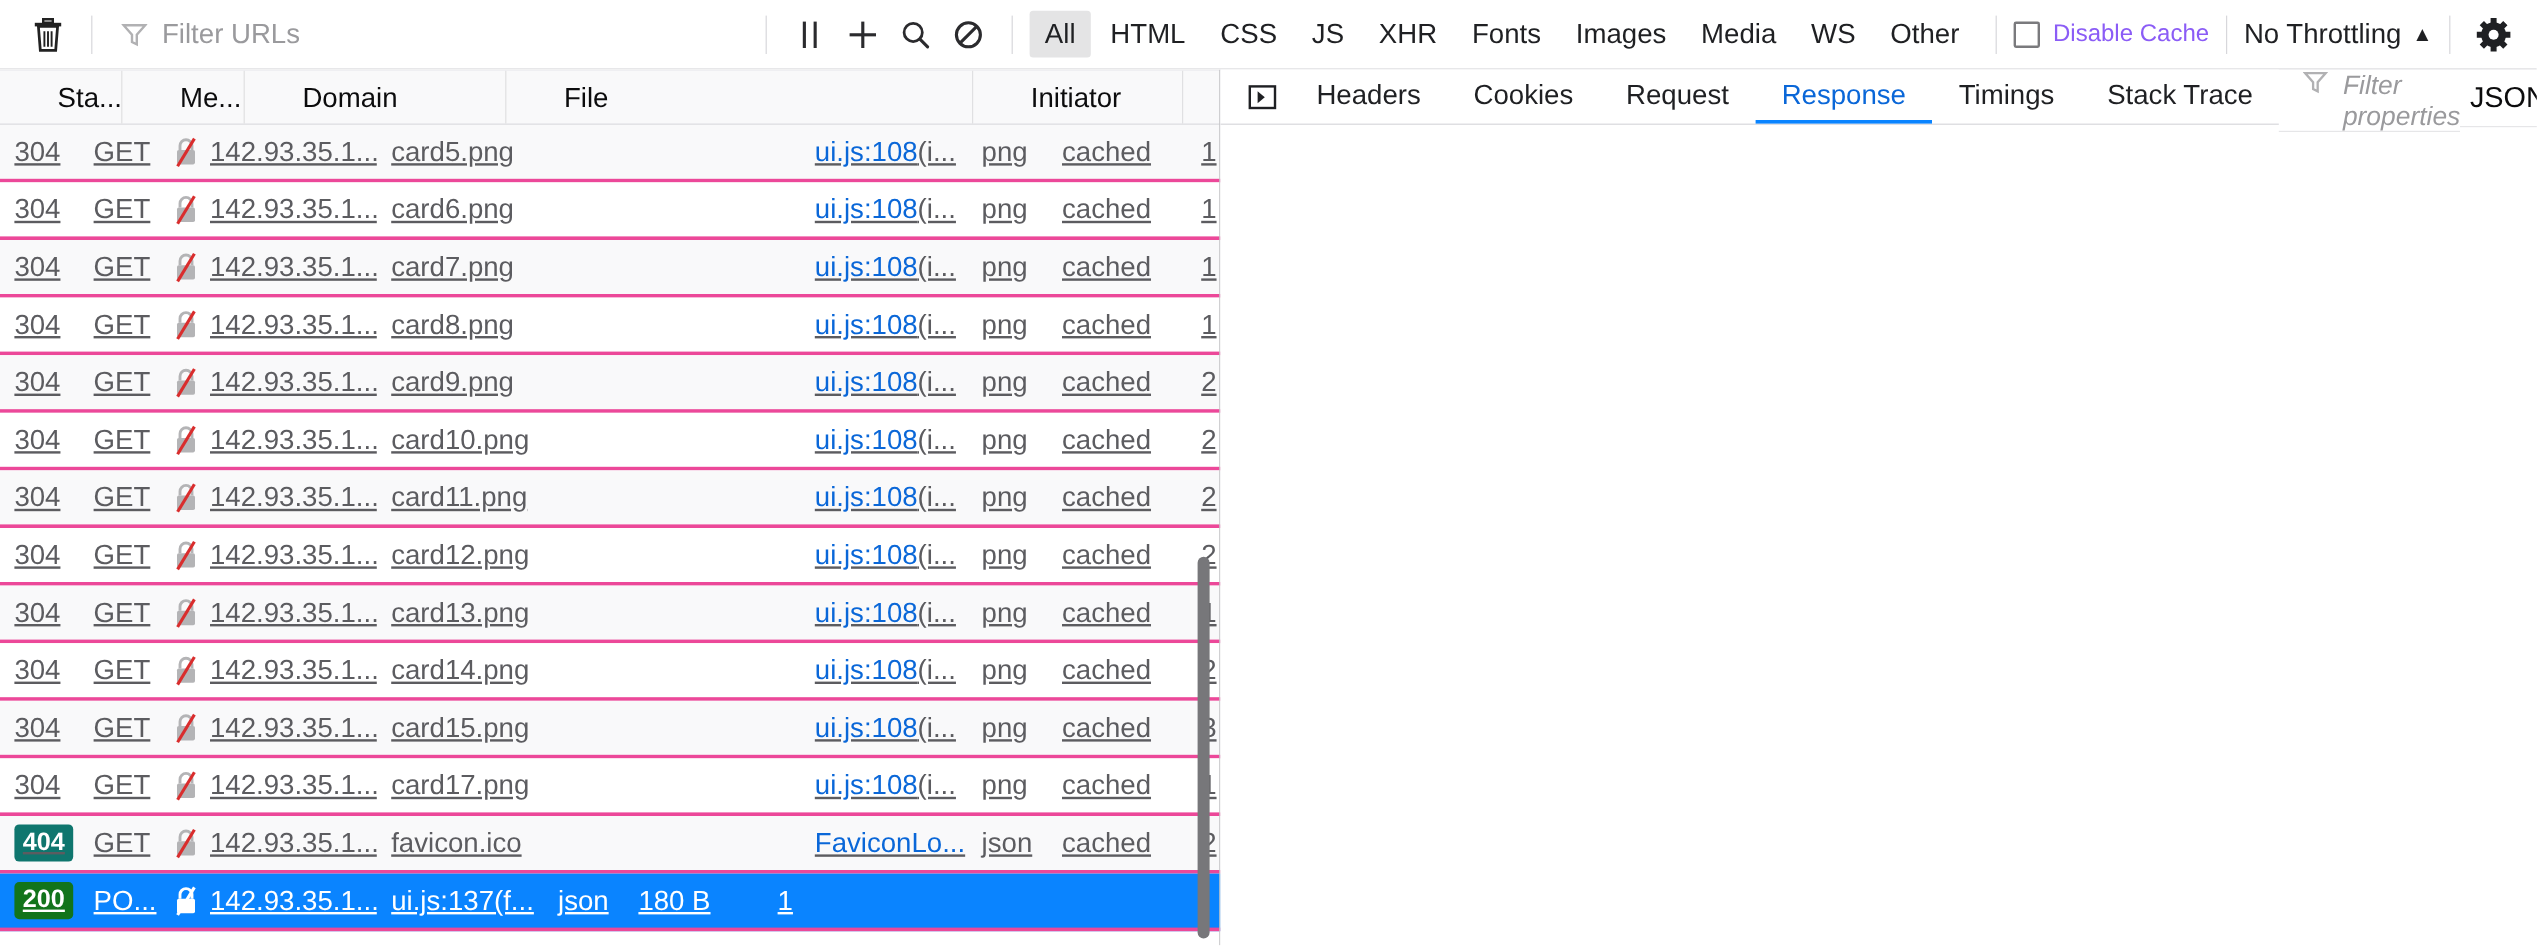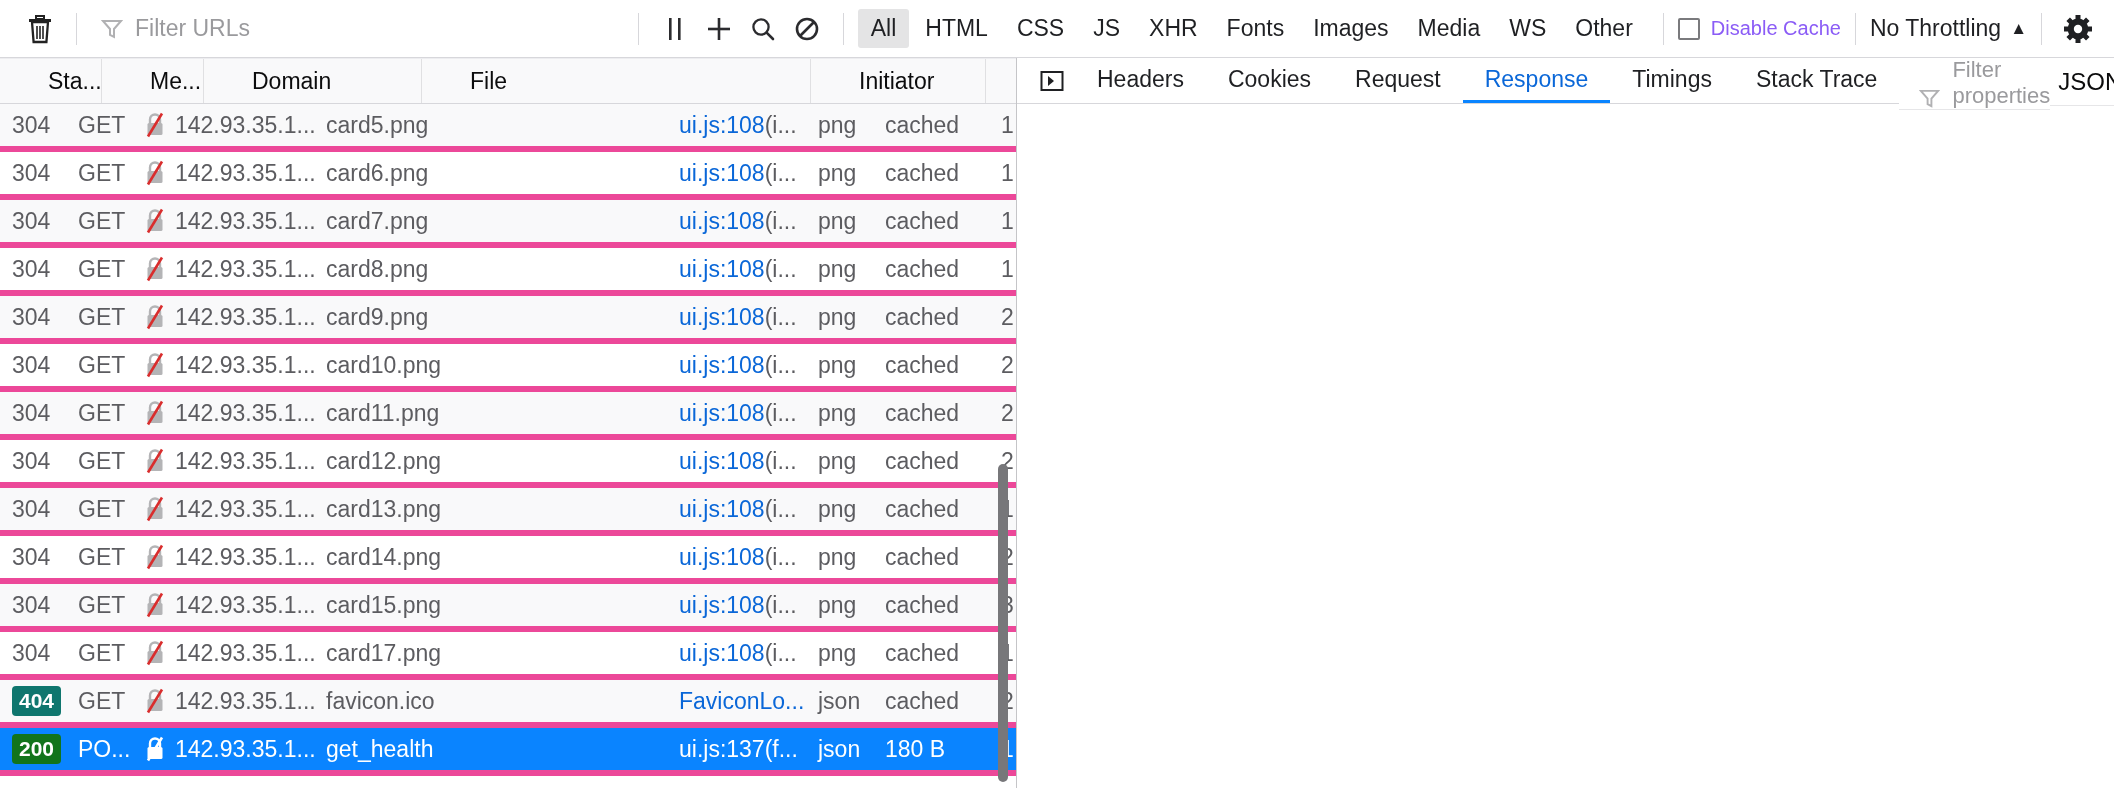--- a/index.html
+++ b/index.html
@@ -137,21 +137,21 @@
   }
   .c-status    { width: 66px;  flex: 0 0 66px;  justify-content: flex-start;}
   .c-method    { width: 66px;  flex: 0 0 66px; }
   .c-domain    { width: 182px; flex: 0 0 182px; }
   .c-file      { width: 353px; flex: 0 0 353px; }
   .c-initiator { width: 139px; flex: 0 0 139px; }
   .c-type      { width: 67px;  flex: 0 0 67px; }
   .c-transferred { width: 122px; flex: 0 0 122px; }
   .c-size      { width: 22px;  flex: 0 0 22px; padding: 0 0 0 6px; }
 
-  .data-row { border-bottom: 6px solid #ec4899; color: #5c5c60; }
+  .data-row { border-bottom: 3px solid #ec4899; color: #5c5c60; text-decoration: underline; }
   .data-row.odd  { background: #f9f9fa; }
   .data-row.even { background: #ffffff; }
   .data-row.selected { background: #0a84ff; color: #ffffff; }
 
   .status-plain { color: #5c5c60; font-size: 23px; }
   .status-badge {
     display: inline-block;
     padding: 2px 7px;
     border-radius: 4px;
     color: #fff;
@@ -212,24 +212,25 @@
     color: #1f2023;
     border-bottom: 3px solid transparent;
     white-space: nowrap;
   }
   .dtab.active {
     color: #0a67d8;
     border-bottom: 3px solid #0a84ff;
   }
 
   #filter-props {
-    display: flex; align-items: flex-end;
+    display: flex; align-items: flex-start;
     height: 52px; flex: 0 0 52px;
     border-bottom: 1px solid #e6e6e8;
     padding-left: 20px;
+    font-style: italic;
   }
   #filter-props .fi { margin-right: 12px; display: flex; }
   #filter-props-text { color: #9a9a9d; font-size: 22px; }
 
   #json-bar {
     display: flex; align-items: center;
     height: 48px; flex: 0 0 48px;
     border-bottom: 1px solid #e6e6e8;
     padding: 0 22px 0 8px;
     color: #0c0c0d;
@@ -694,21 +695,20 @@
           <div class="cell c-domain">
             <span class="lock-icon">
               <svg width="22" height="26" viewBox="0 0 22 26">
                 <path d="M6 11V7.5a5 5 0 0 1 10 0V11" fill="none" stroke="#ffffff" stroke-width="2.4"></path>
                 <rect x="3.5" y="11" width="15" height="12" rx="1.5" fill="#ffffff"></rect>
                 <path d="M4 24.5L18 1.5" stroke="#ffffff" stroke-width="2.6"></path>
               </svg>
             </span>
             <span>142.93.35.1...</span>
           </div>
-          <div class="cell c-file">get_health</div>
           <div class="cell c-initiator">
             <span class="init-link">ui.js:137</span>
             <span class="init-tail"> (f...</span>
           </div>
           <div class="cell c-type">json</div>
           <div class="cell c-transferred">180 B</div>
           <div class="cell c-size">1</div>
         </div>
       </div>
 

